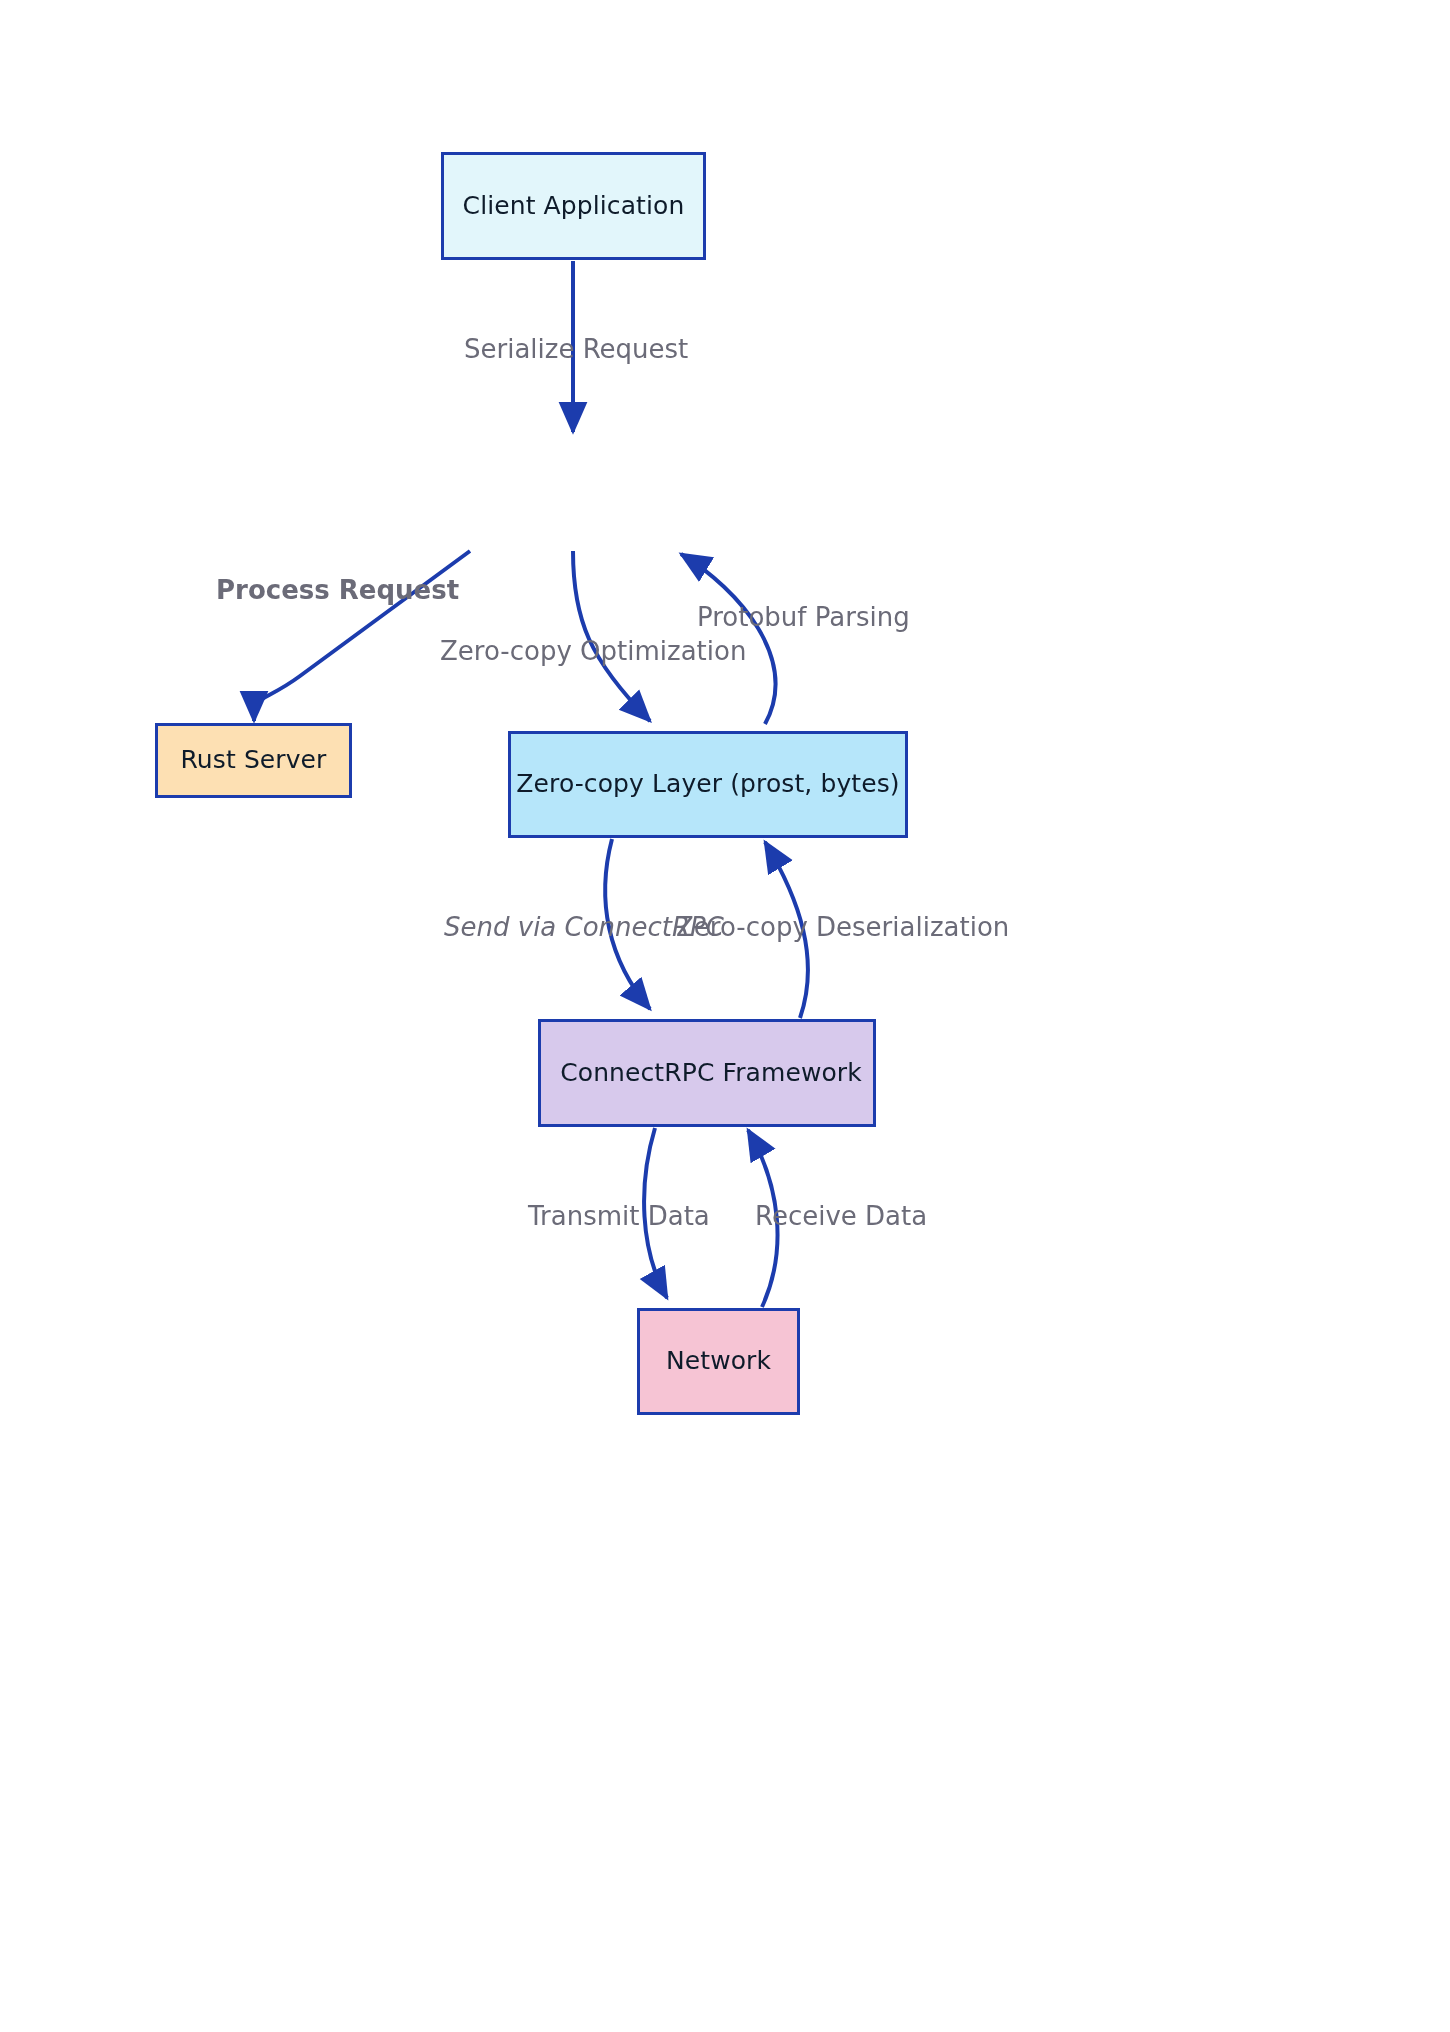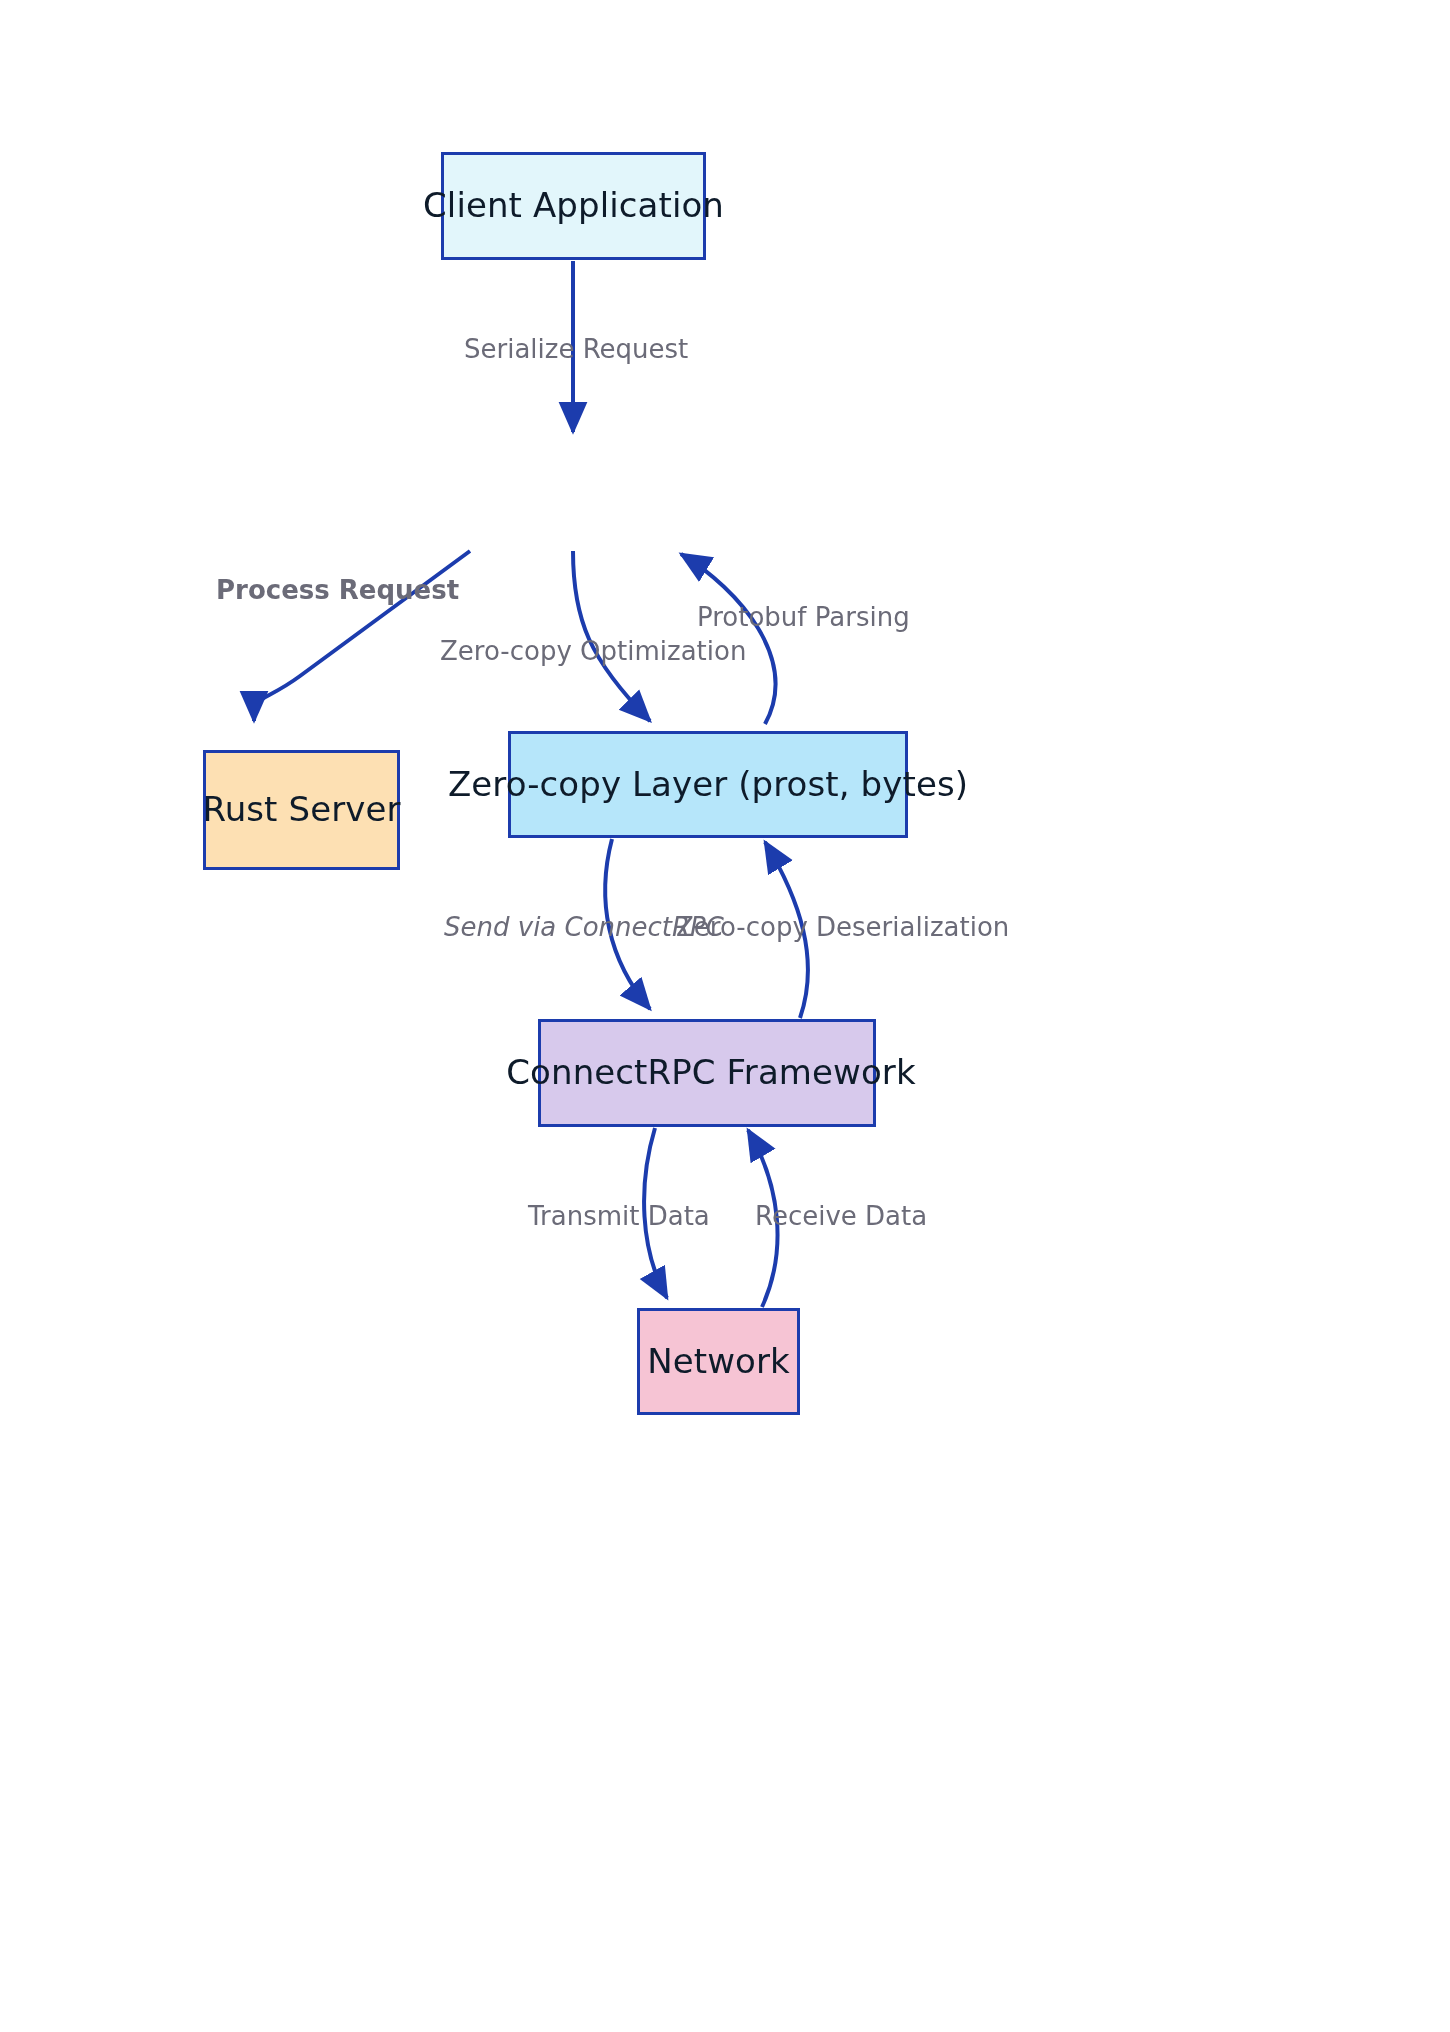--- a/index.html
+++ b/index.html
@@ -27,21 +27,21 @@
   }
   .node {
     position: absolute;
     box-sizing: border-box;
     border: 3px solid #1c3cad;
     display: flex;
     align-items: center;
     justify-content: center;
     text-align: center;
     color: #0e1b2a;
-    font-size: 34px;
+    font-size: 25px;
     line-height: 1.15;
     letter-spacing: 0.1px;
     padding: 4px 10px;
     white-space: nowrap;
   }
   .edge-label {
     position: absolute;
     color: #6b6b78;
     font-size: 26px;
     line-height: 1;
@@ -82,21 +82,21 @@
     <path d="M655,1128 C638,1185 640,1250 667,1298" fill="none" stroke="#1c3cad" stroke-width="4" marker-end="url(#arrowhead)"></path>
 
     <path d="M762,1307 C788,1250 780,1185 748,1130" fill="none" stroke="#1c3cad" stroke-width="4" marker-end="url(#arrowhead)"></path>
   </svg>
 
   <div class="node node-client" style="left:441px; top:152px; width:265px; height:108px;">
     <span>Client Application</span>
   </div>
 
 
-  <div class="node node-rust" style="left:155px; top:750px; width:197px; height:120px;margin-left:48px;">
+  <div class="node node-rust" style="left:155px; top:723px; width:197px; height:75px;">
     <span>Rust Server</span>
   </div>
 
   <div class="node node-zerocopy" style="left:508px; top:731px; width:400px; height:107px;">
     <span>Zero-copy Layer (prost, bytes)</span>
   </div>
 
   <div class="node node-connectrpc" style="left:538px; top:1019px; width:338px; height:108px;">
     <span>ConnectRPC Framework</span>
   </div>

